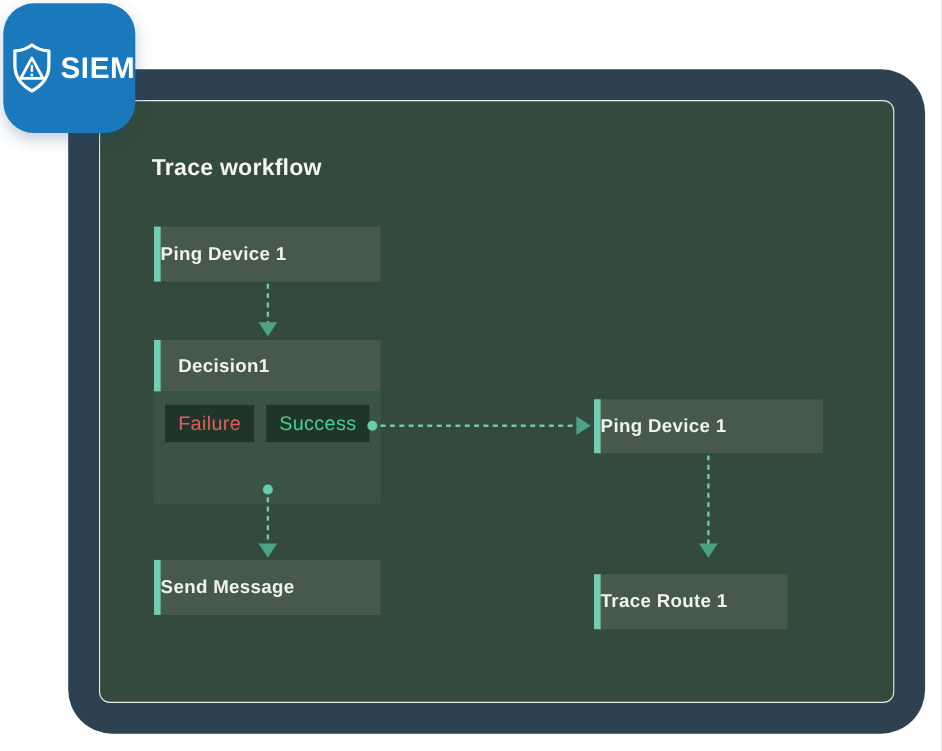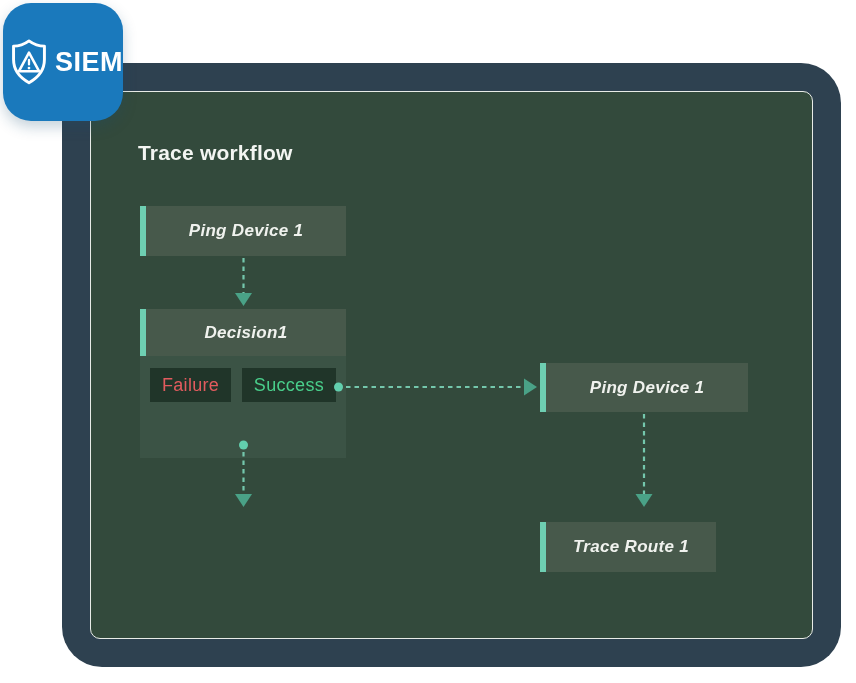--- a/index.html
+++ b/index.html
@@ -33,29 +33,28 @@
     background:var(--panel-bg);border:1px solid var(--panel-border);
     border-radius:10px;z-index:1;
   }
   .panel-title{
     position:absolute;left:138px;top:141px;z-index:2;
     font-size:21px;font-weight:700;color:var(--title-color);letter-spacing:.2px;
   }
 
   
   .node{
-    position:absolute;z-index:2;display:flex;align-items:center;justify-content:center;
+    position:absolute;z-index:2;display:flex;align-items:center;justify-content:flex-start;
     background:var(--node-bg);border-left:6px solid var(--node-accent);
     font-size:17px;font-weight:600;color:var(--node-text);letter-spacing:.3px;
     cursor:pointer;
-    font-style:italic;
   }
   .node-label{pointer-events:none;}
   #n-ping1   {left:140px;top:206px;width:206px;height:50px;}
-  #n-decision{left:140px;top:309px;width:206px;height:47px;}
+  #n-decision{left:140px;top:309px;width:206px;height:47px;padding-left:16px;}
   #n-send    {left:140px;top:509px;width:206px;height:50px;}
   #n-ping2   {left:540px;top:363px;width:208px;height:49px;}
   #n-trace   {left:540px;top:481px;width:176px;height:50px;margin-top:41px;}
 
   .decision-body{
     position:absolute;left:140px;top:356px;width:206px;height:102px;z-index:2;
     background:var(--decision-body-bg);
     display:flex;flex-direction:row;justify-content:space-between;
     padding:12px 10px;
   }
@@ -107,20 +106,23 @@
 
   <div class="decision-body">
     <div class="branch">
       <span style="color: rgb(226, 91, 94);">Failure</span>
     </div>
     <div class="branch">
       <span style="color: rgb(73, 206, 139);">Success</span>
     </div>
   </div>
 
+  <div class="node" id="n-send">
+    <span class="node-label">Send Message</span>
+  </div>
 
   <div class="node" id="n-ping2">
     <span class="node-label">Ping Device 1</span>
   </div>
 
   <div class="node" id="n-trace">
     <span class="node-label">Trace Route 1</span>
   </div>
 
   <svg class="connectors" viewBox="0 0 856 683">

